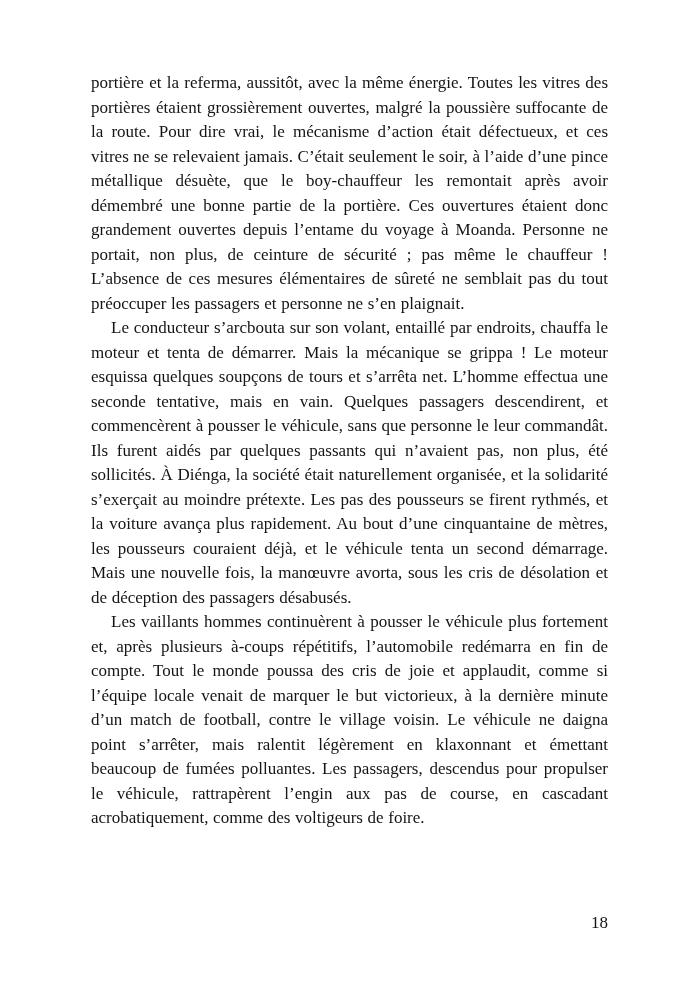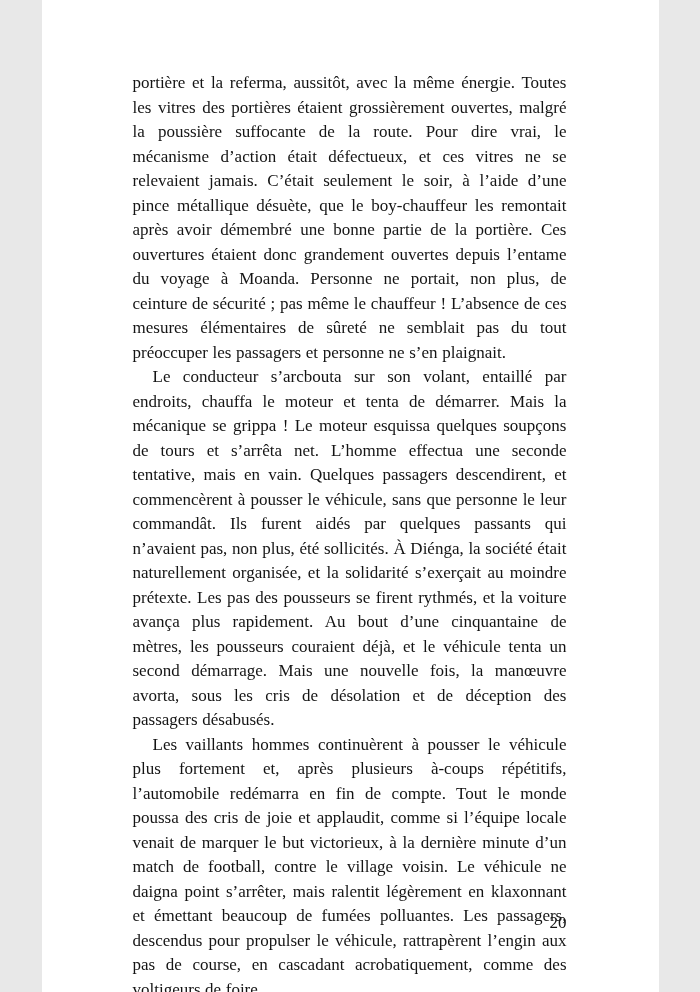--- a/index.html
+++ b/index.html
@@ -2,21 +2,21 @@
 <html><head>
 <meta charset="utf-8">
 <style>
   html, body {
     margin: 0;
     padding: 0;
     background: #e8e8e8;
   }
   .page {
     position: relative;
-    width: 617px;
+    width: 700px;
     height: 992px;
     margin: 0 auto;
     background: #ffffff;
     overflow: hidden;
     font-family: "Liberation Serif", "DejaVu Serif", serif;
     color: #141414;
   }
   .text-block {
     position: absolute;
     left: 91px;
@@ -49,14 +49,14 @@
 </style>
 </head>
 <body>
 
 <div class="page">
   <div class="text-block">
     <p class="para">portière et la referma, aussitôt, avec la même énergie. Toutes les vitres des portières étaient grossièrement ouvertes, malgré la poussière suffocante de la route. Pour dire vrai, le mécanisme d’action était défectueux, et ces vitres ne se relevaient jamais. C’était seulement le soir, à l’aide d’une pince métallique désuète, que le boy-chauffeur les remontait après avoir démembré une bonne partie de la portière. Ces ouvertures étaient donc grandement ouvertes depuis l’entame du voyage à Moanda. Personne ne portait, non plus, de ceinture de sécurité&nbsp;; pas même le chauffeur&nbsp;! L’absence de ces mesures élémentaires de sûreté ne semblait pas du tout préoccuper les passagers et personne ne s’en plaignait.</p>
     <p class="para indent">Le conducteur s’arcbouta sur son volant, entaillé par endroits, chauffa le moteur et tenta de démarrer. Mais la mécanique se grippa&nbsp;! Le moteur esquissa quelques soupçons de tours et s’arrêta net. L’homme effectua une seconde tentative, mais en vain. Quelques passagers descendirent, et commencèrent à pousser le véhicule, sans que personne le leur commandât. Ils furent aidés par quelques passants qui n’avaient pas, non plus, été sollicités. À Diénga, la société était naturellement organisée, et la solidarité s’exerçait au moindre prétexte. Les pas des pousseurs se firent rythmés, et la voiture avança plus rapidement. Au bout d’une cinquantaine de mètres, les pousseurs couraient déjà, et le véhicule tenta un second démarrage. Mais une nouvelle fois, la manœuvre avorta, sous les cris de désolation et de déception des passagers désabusés.</p>
     <p class="para indent">Les vaillants hommes continuèrent à pousser le véhicule plus fortement et, après plusieurs à-coups répétitifs, l’automobile redémarra en fin de compte. Tout le monde poussa des cris de joie et applaudit, comme si l’équipe locale venait de marquer le but victorieux, à la dernière minute d’un match de football, contre le village voisin. Le véhicule ne daigna point s’arrêter, mais ralentit légèrement en klaxonnant et émettant beaucoup de fumées polluantes. Les passagers, descendus pour propulser le véhicule, rattrapèrent l’engin aux pas de course, en cascadant acrobatiquement, comme des voltigeurs de foire.</p>
   </div>
-  <div class="folio">20</div>
+  <div class="folio">18</div>
 </div>
 
 </body></html>

